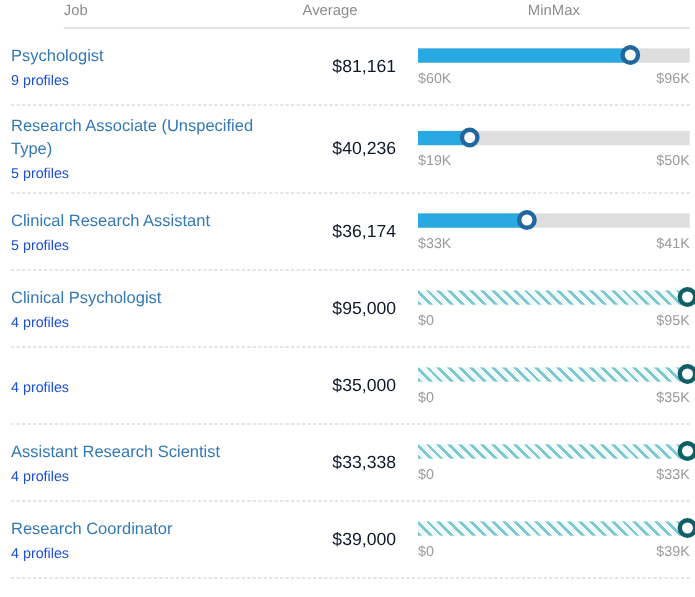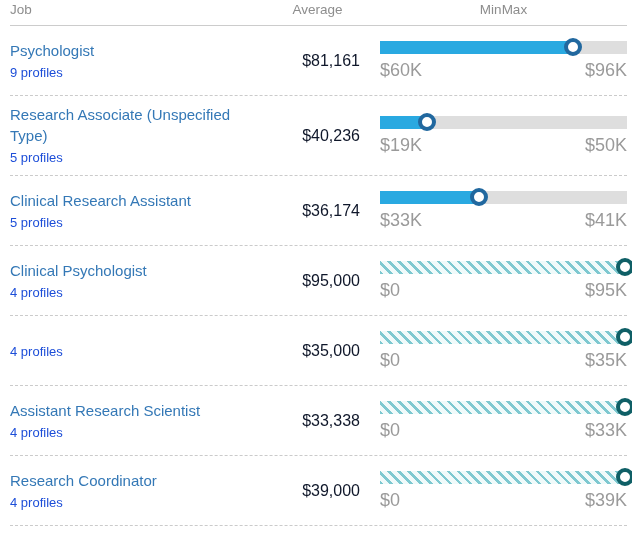--- a/index.html
+++ b/index.html
@@ -8,24 +8,24 @@
     font-family:"Liberation Sans",sans-serif;
     -webkit-font-smoothing:antialiased;
   }
   .container{padding:0 5px 0 10px;}
 
   
   .header-row{
     display:flex;align-items:flex-start;
     padding-top:2px;height:23px;
     border-bottom:1px solid #cccccc;
-    color:#8d8d8d;font-size:13.5px;
+    color:#8d8d8d;font-size:13.5px;margin-left:48px;
   }
   .hcol-job{flex:1;}
-  .hcol-avg{width:85px;text-align:center;}
+  .hcol-avg{width:85px;text-align:left;}
   .hcol-gap{width:20px;}
   .hcol-bar{width:247px;display:flex;justify-content:center;}
 
   
   .row{
     display:flex;align-items:center;
     min-height:70px;box-sizing:border-box;
     padding:8px 0;
     border-bottom:1px dashed #cbcbcb;
   }
@@ -60,21 +60,21 @@
     background:repeating-linear-gradient(
       45deg,
       var(--stripe,#7ec8d0) 0, var(--stripe,#7ec8d0) 2.5px,
       var(--stripe-bg,#f0fafa) 2.5px, var(--stripe-bg,#f0fafa) 7px
     );
   }
   .row.hatched .marker{border-color:var(--ring-teal,#0f5f66);}
 
   .bar-labels{
     display:flex;justify-content:space-between;
-    font-size:18px;color:#9a9a9a;margin-top:6px;
+    font-size:13px;color:#9a9a9a;margin-top:6px;
   }
 </style>
 </head>
 <body>
 
 <div class="container">
 
   <div class="header-row">
     <div class="hcol-job">Job</div>
     <div class="hcol-avg">Average</div>

